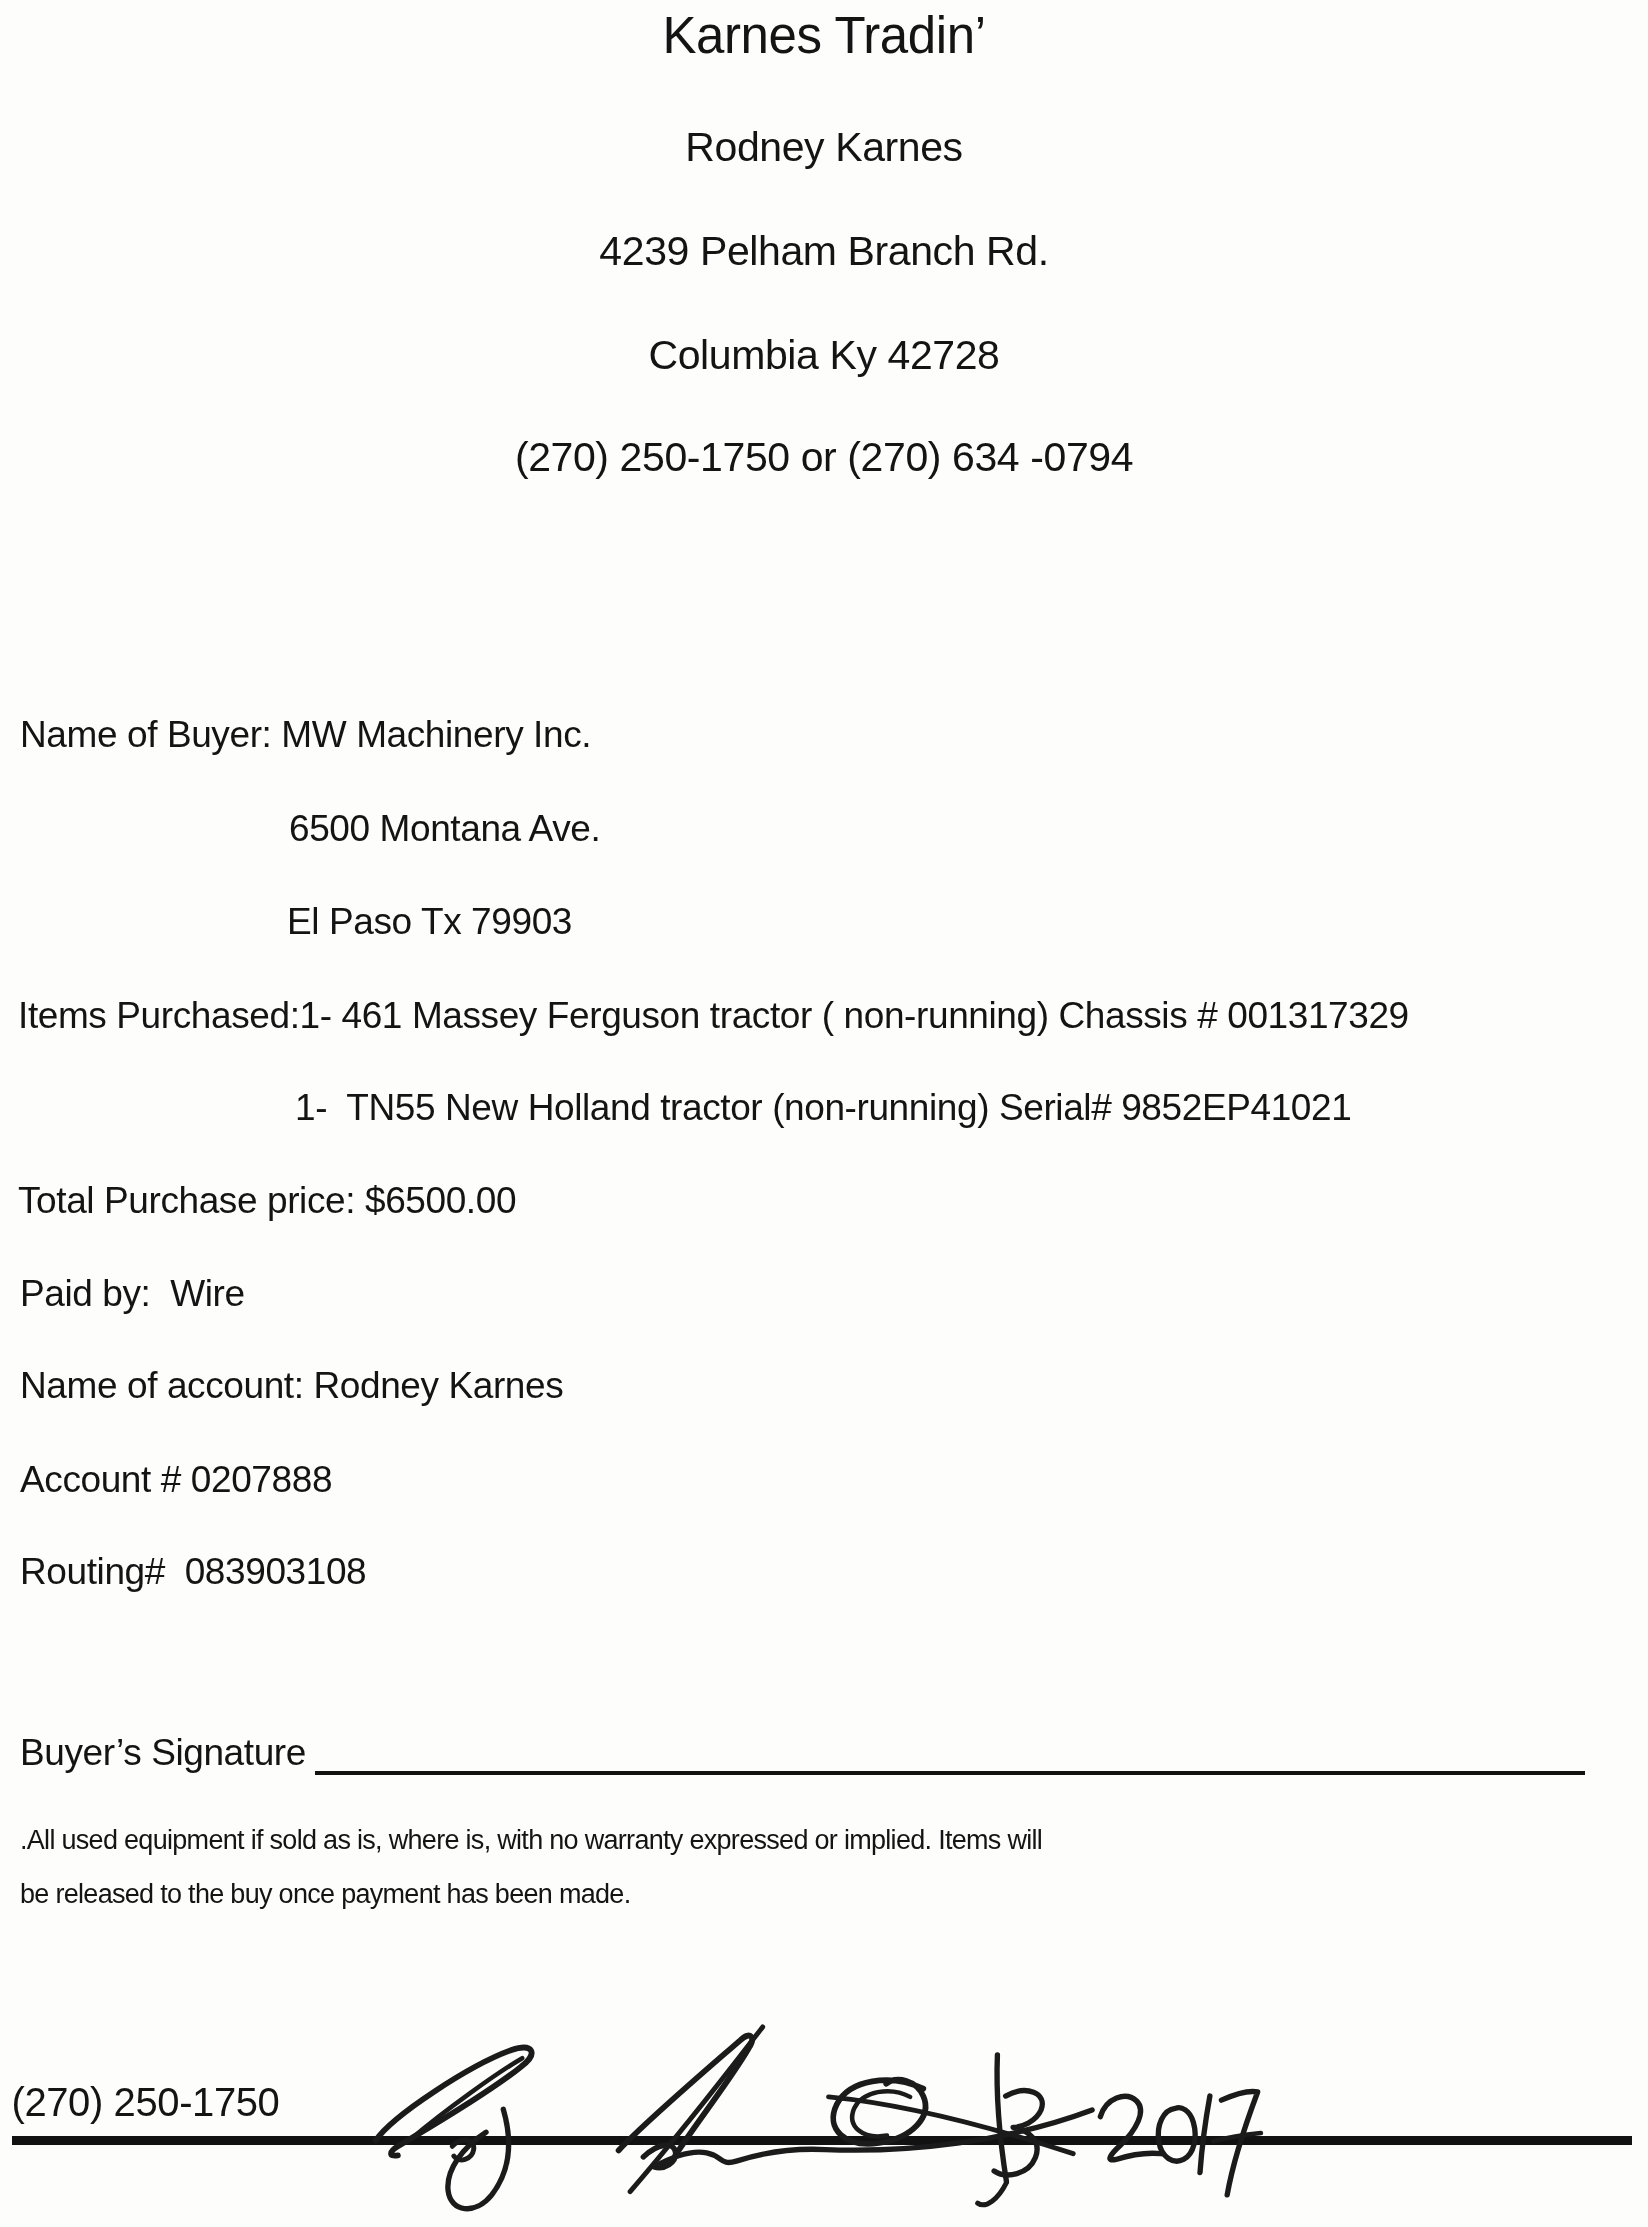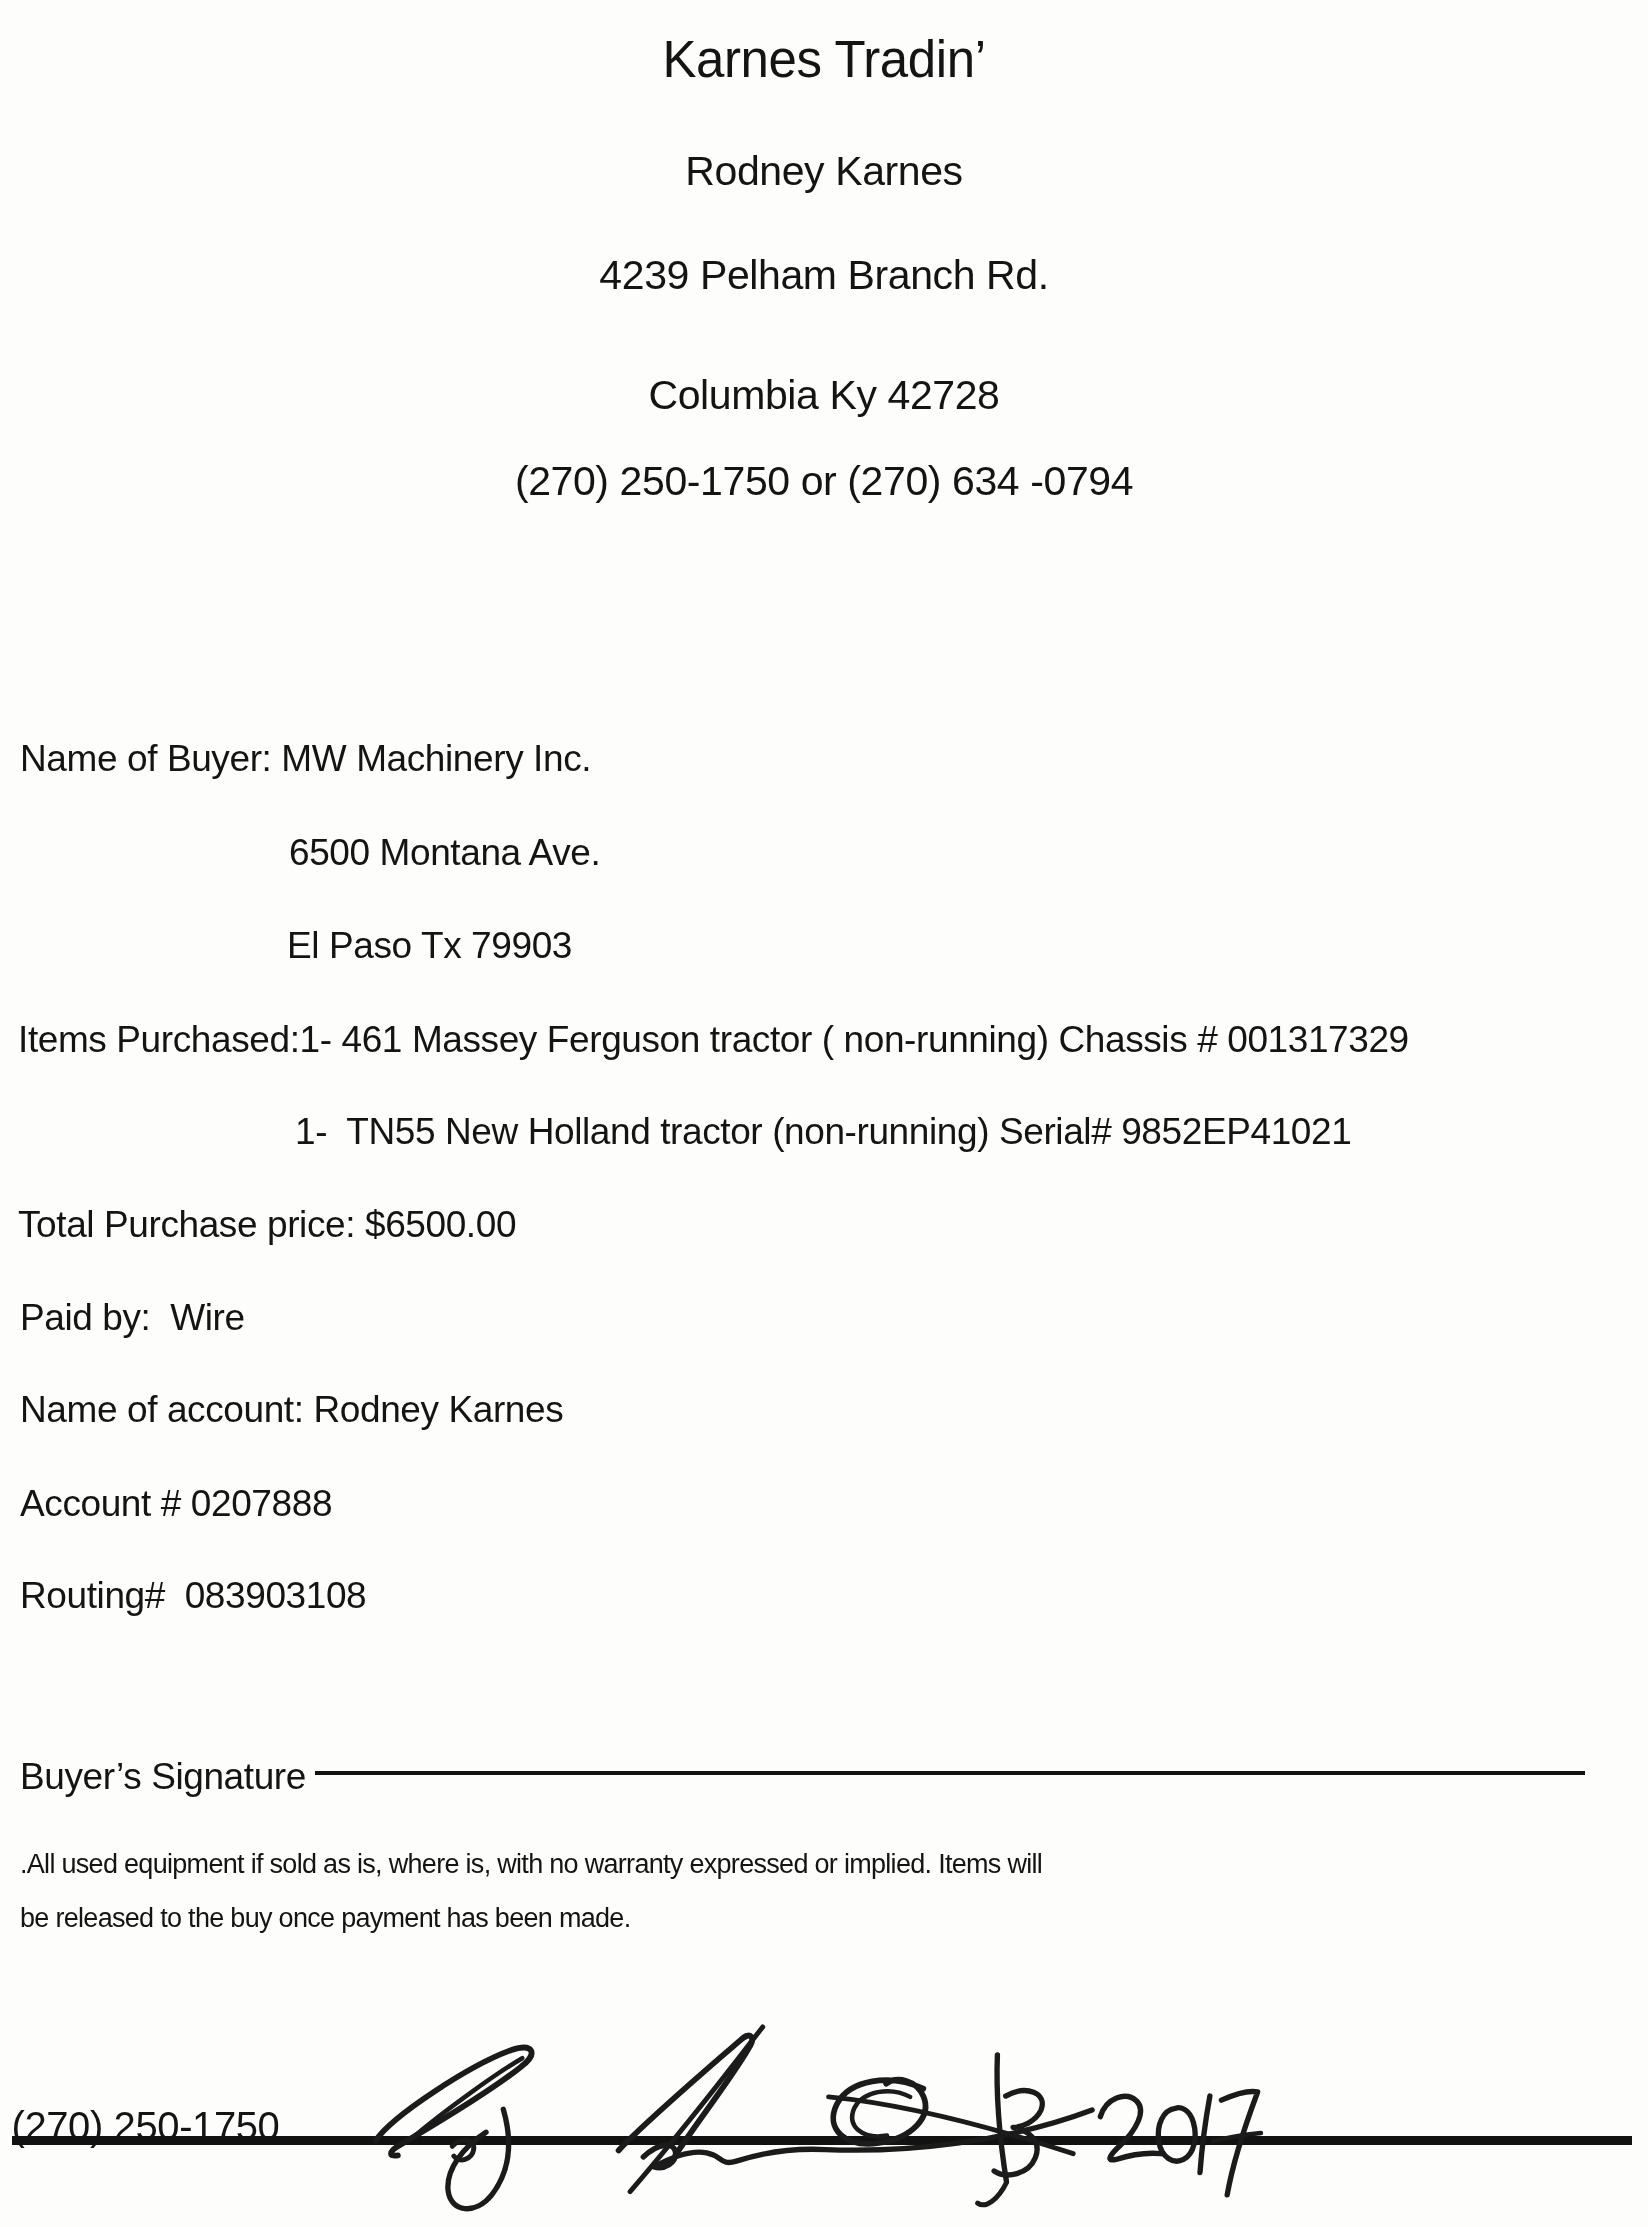--- a/index.html
+++ b/index.html
@@ -10,21 +10,20 @@
     background:#fdfdfc;
     font-family:"Liberation Sans", sans-serif;
     color:#141414;
     overflow:hidden;
   }
   .line{
     position:absolute;
     white-space:pre-wrap;
     line-height:1.15;
     letter-spacing:-0.4px;
-    margin-top:24px;
   }
   .center{
     left:0;
     width:100%;
     text-align:center;
   }
   .title{font-size:51px;}
   .hdr{font-size:41px;}
   .date{font-size:35px;}
   .body-txt{font-size:37px;}
@@ -50,21 +49,21 @@
   }
 </style>
 </head>
 <body>
 
 <div class="page">
 
   <div class="line center title" style="top:6.6px;">Karnes Tradin’</div>
   <div class="line center hdr" style="top:124px;">Rodney Karnes</div>
   <div class="line center hdr" style="top:228px;">4239 Pelham Branch Rd.</div>
-  <div class="line center hdr" style="top:348px;">Columbia Ky 42728</div>
+  <div class="line center hdr" style="top:332px;">Columbia Ky 42728</div>
   <div class="line center hdr" style="top:434px;">(270) 250-1750 or (270) 634 -0794</div>
 
   <div class="line body-txt" style="top:714px;left:20px;">Name of Buyer: MW Machinery Inc.</div>
   <div class="line body-txt" style="top:808px;left:289px;">6500 Montana Ave.</div>
   <div class="line body-txt" style="top:901px;left:287px;">El Paso Tx 79903</div>
 
   <div class="line body-txt" style="top:995px;left:18px;">Items Purchased:1- 461 Massey Ferguson tractor ( non-running) Chassis # 001317329</div>
   <div class="line body-txt" style="top:1087px;left:295px;">1-  TN55 New Holland tractor (non-running) Serial# 9852EP41021</div>
 
   <div class="line body-txt" style="top:1180px;left:18px;">Total Purchase price: $6500.00</div>

